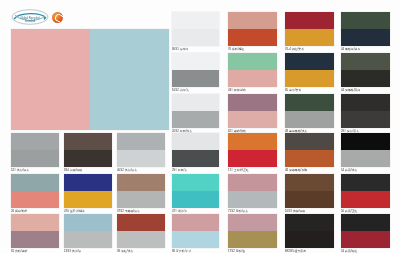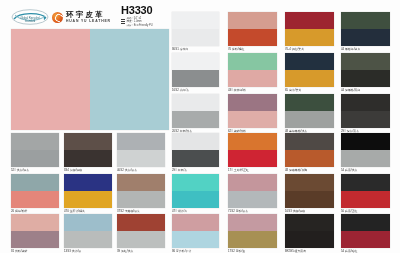--- a/index.html
+++ b/index.html
@@ -61,41 +61,22 @@
         <path d="M3 10 C8 3,30 3,35 9" fill="none" stroke="#2f8fa8" stroke-width="1.3"></path>
         <path d="M35 9 l-2.4 -2 l.4 4.2 z" fill="#2f8fa8"></path>
         <path d="M4 6 C10 13,28 13,34 7" fill="none" stroke="#7fb8c6" stroke-width="1"></path>
         <text x="19" y="10.4" font-size="2.6" fill="#2b6b7c" text-anchor="middle" font-family="Liberation Sans, sans-serif">Global Recycled</text>
         <text x="19" y="13.2" font-size="2.6" fill="#2b6b7c" text-anchor="middle" font-family="Liberation Sans, sans-serif">Standard</text>
       </svg>
     </div>
 
     <div class="brand">
       <span class="brand-mark"></span>
-      <span class="brand-txt">
-        <span class="brand-cn">环宇皮革</span>
-        <span class="brand-en">HUAN YU LEATHER</span>
-      </span>
     </div>
 
-    <div class="code-block">
-      <div class="code-no">H3330</div>
-      <div class="code-meta">
-        <span class="code-bars">
-          <i></i>
-            <i></i>
-            <i></i>
-        </span>
-        <span class="code-lines">
-          <span>规格 : 54" ±2</span>
-          <span>厚度 : 1.0mm</span>
-          <span>成分 : Eco Friendly PU</span>
-        </span>
-      </div>
-    </div>
   </div>
 
   <div class="hero">
     <div class="hero-l" style="background: rgb(232, 174, 172);"></div>
     <div class="hero-r" style="background: rgb(168, 205, 212);"></div>
   </div>
 
   <div class="grid" id="grid">
       <div class="cell" style="left: 11px; top: 133px; width: 48px;">
         <div class="sw" style="height: 34px;">

